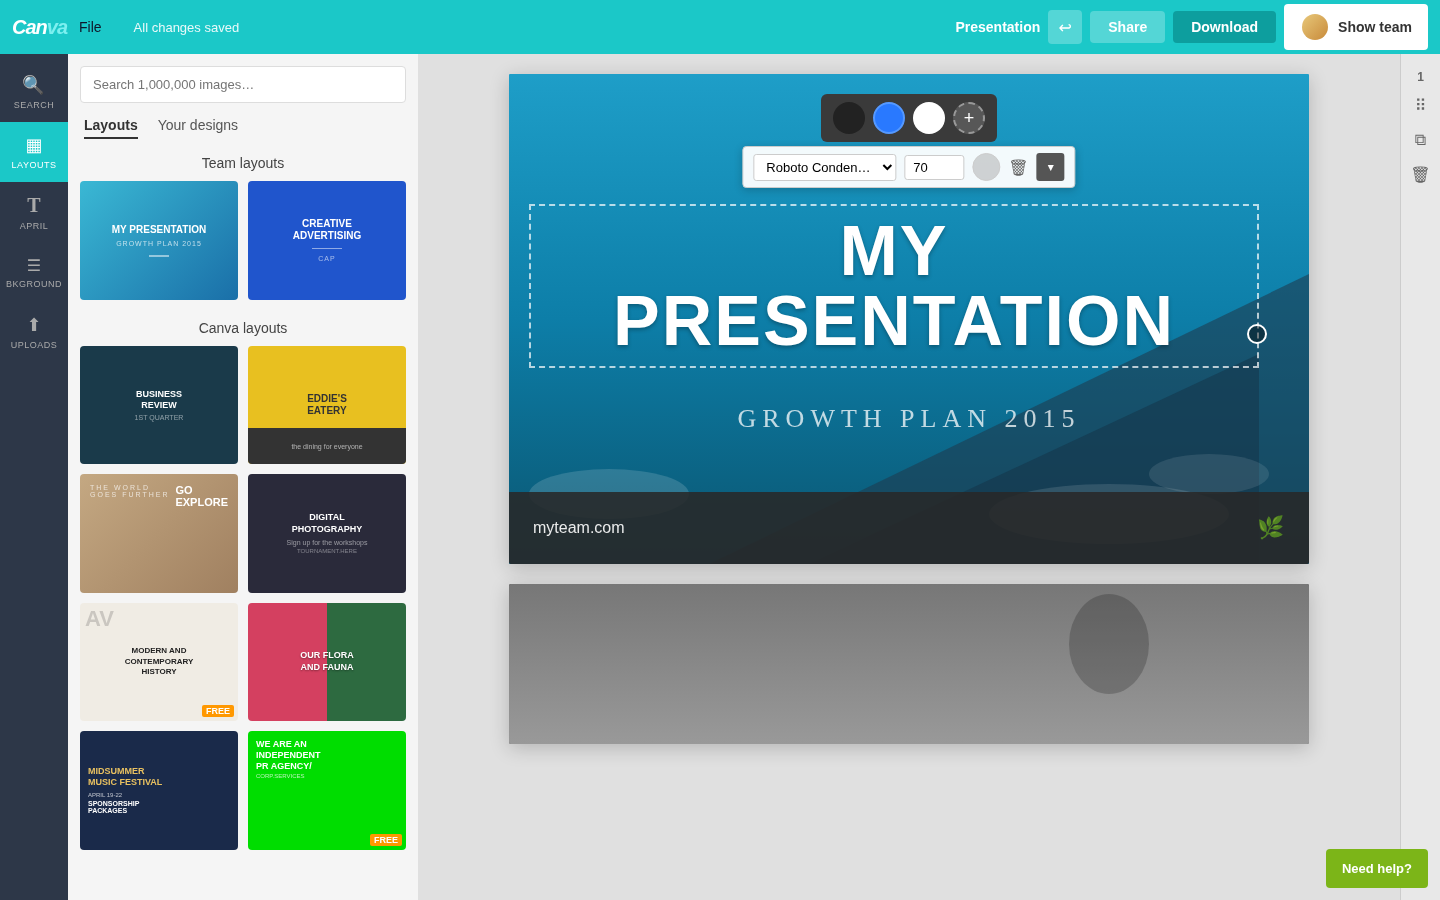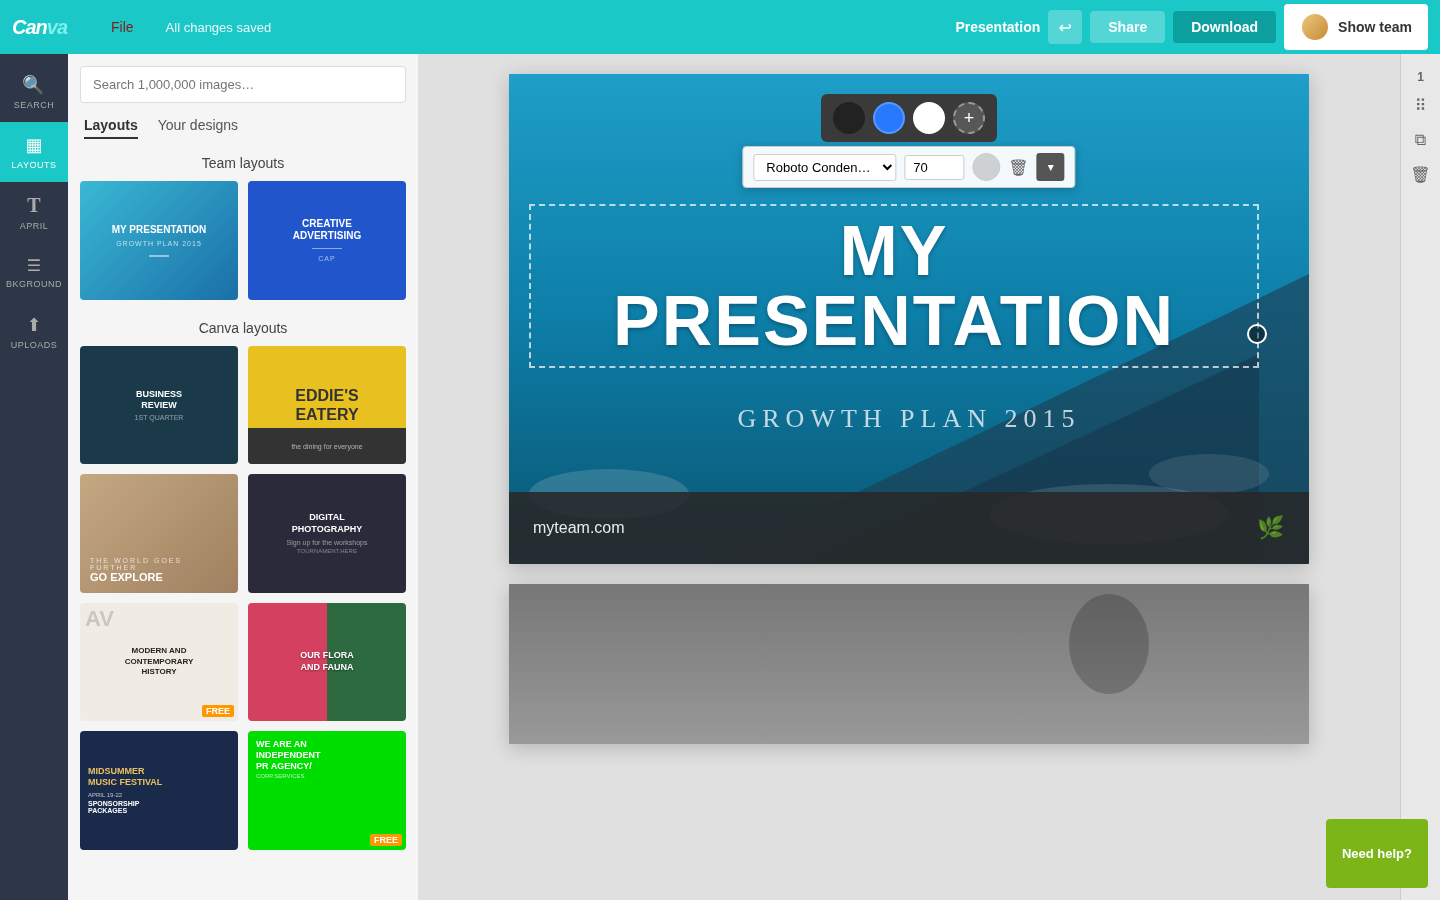--- a/index.html
+++ b/index.html
@@ -189,21 +189,21 @@
       position: fixed; left: 68px; bottom: 0; width: 350px; height: 48px;
       background: #2d3748; display: flex; align-items: center; justify-content: center; gap: 16px;
     }
     .zoom-btn { background: none; border: none; color: white; font-size: 20px; cursor: pointer; }
     .zoom-label { color: white; font-size: 13px; }
 
     
     #help-btn {
       position: fixed; bottom: 12px; right: 12px;
       background: #7cb518; color: white; border: none; border-radius: 4px;
-      padding: 27px 16px; font-size: 13px; font-weight: 600; cursor: pointer;
+      padding: 12px 16px; font-size: 13px; font-weight: 600; cursor: pointer;
     }
 
     
     .canva-logo {
       font-size: 20px; font-weight: 900; color: white; font-style: italic; letter-spacing: -1px;
     }
     .canva-logo span { color: #7df0f0; }
 
     
     .thumb-my-pres-inner {
@@ -217,21 +217,21 @@
       padding: 6px;
     }
   </style>
 </head>
 <body>
 
 <div id="topbar">
   <div class="canva-logo">
     Can<span>va</span>
   </div>
-  <div class="icon-item" style="width:auto;height:auto;color:#7f1d1d;font-size:14px;background:none;margin-left:32px;">
+  <div class="icon-item" style="width:auto;height:auto;color:#0f172a;font-size:14px;background:none;">
     <span>File</span>
   </div>
   <div id="autosave">
     <span>All changes saved</span>
   </div>
   <div class="topbar-right">
     <span id="presentation-label">Presentation</span>
     <button id="undo-btn">
       <span style="font-size:16px;">↩</span>
     </button>
@@ -305,29 +305,29 @@
 
       <div class="layout-thumb">
         <div style="background:#1a3a4a;width:100%;height:100%;display:flex;flex-direction:column;align-items:center;justify-content:center;padding:8px;">
           <div style="color:white;font-size:9px;font-weight:900;text-align:center;line-height:1.2;">BUSINESS<br>REVIEW</div>
           <div style="color:rgba(255,255,255,0.5);font-size:7px;text-align:center;margin-top:3px;">1ST QUARTER</div>
         </div>
       </div>
 
       <div class="layout-thumb">
         <div style="background:#e8c020;width:100%;height:100%;display:flex;flex-direction:column;align-items:center;justify-content:center;padding:8px;position:relative;">
-          <div style="color:#333;font-size:16px;font-weight:900;text-align:center;line-height:1.2;">EDDIE'S<br>EATERY</div>
+          <div style="color:#333;font-size:10px;font-weight:900;line-height:1.2;">EDDIE'S<br>EATERY</div>
           <div style="position:absolute;bottom:0;left:0;right:0;background:#333;height:30%;display:flex;align-items:center;justify-content:center;">
             <div style="color:rgba(255,255,255,0.6);font-size:7px;">the dining for everyone</div>
           </div>
         </div>
       </div>
 
       <div class="layout-thumb">
-        <div style="background:linear-gradient(135deg,#c4a882,#a08060);width:100%;height:100%;display:flex;flex-direction:column;align-items:flex-start;justify-content:flex-end;padding:10px;">
+        <div style="background:linear-gradient(135deg,#c4a882,#a08060);width:100%;height:100%;display:flex;align-items:flex-start;justify-content:flex-end;padding:10px;">
           <div style="color:rgba(255,255,255,0.7);font-size:7px;letter-spacing:2px;text-transform:uppercase;">THE WORLD GOES FURTHER</div>
           <div style="color:white;font-size:11px;font-weight:900;">GO EXPLORE</div>
         </div>
       </div>
 
       <div class="layout-thumb">
         <div style="background:#2a2a3a;width:100%;height:100%;display:flex;flex-direction:column;align-items:center;justify-content:center;padding:8px;">
           <div style="color:white;font-size:9px;font-weight:700;text-align:center;line-height:1.3;">DIGITAL<br>PHOTOGRAPHY</div>
           <div style="color:rgba(255,255,255,0.5);font-size:7px;text-align:center;margin-top:4px;">Sign up for the workshops</div>
           <div style="color:rgba(255,255,255,0.4);font-size:6px;text-align:center;margin-top:2px;">TOURNAMENT.HERE</div>

